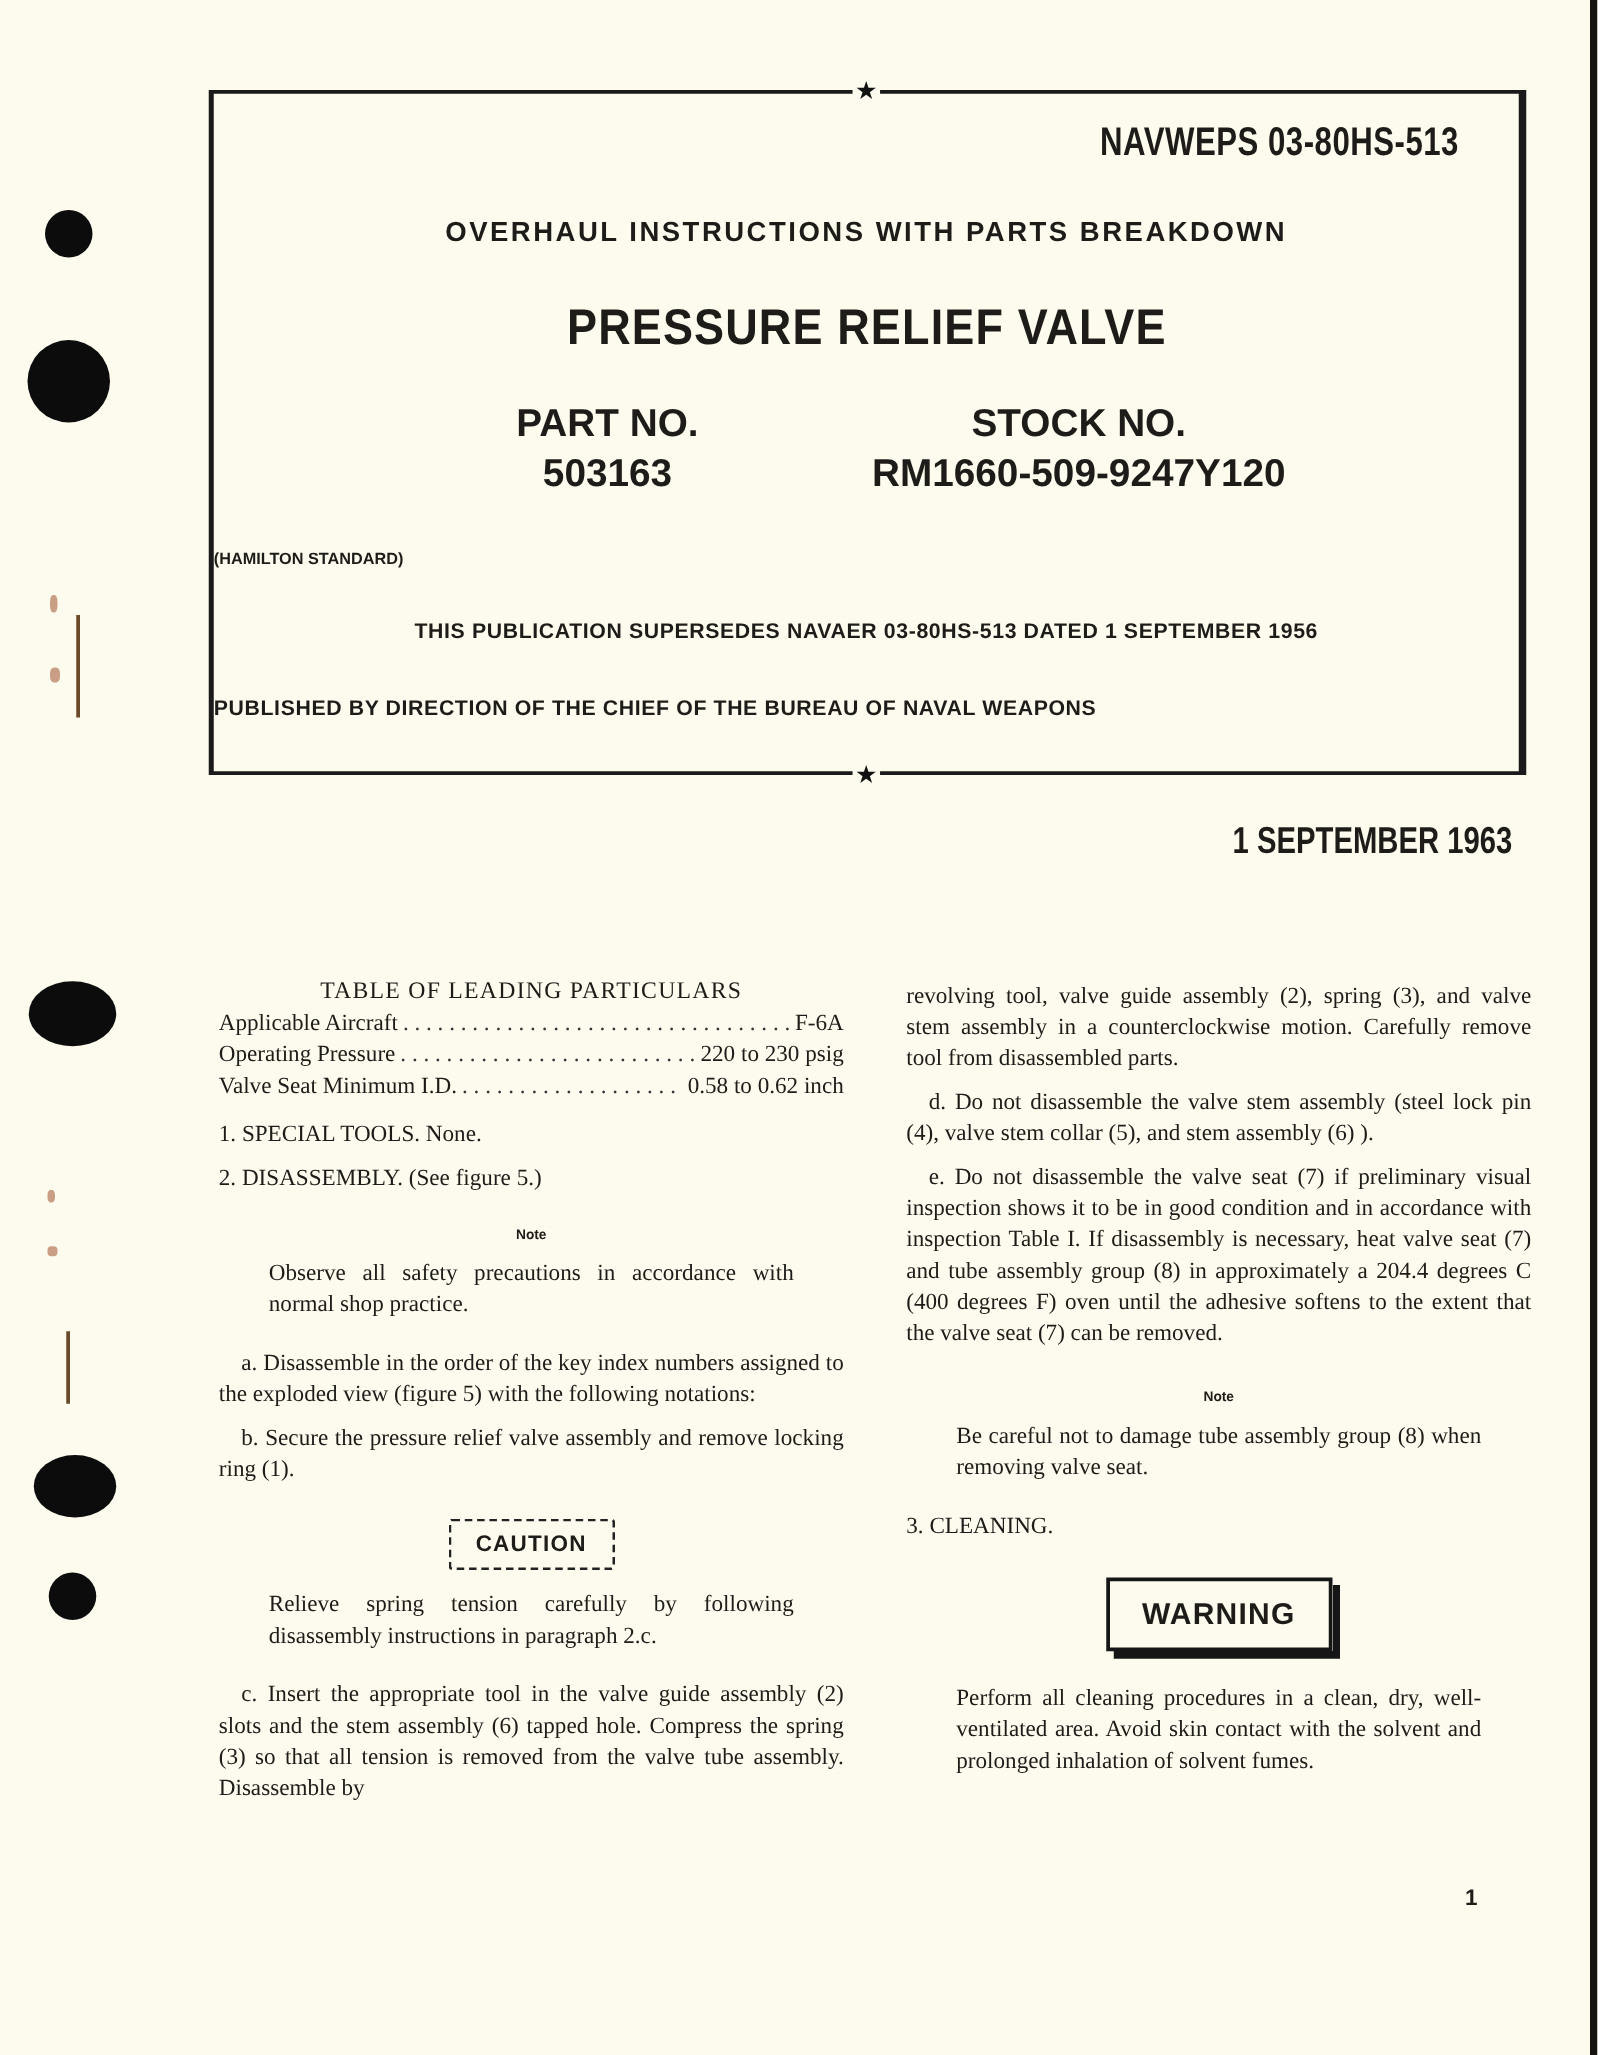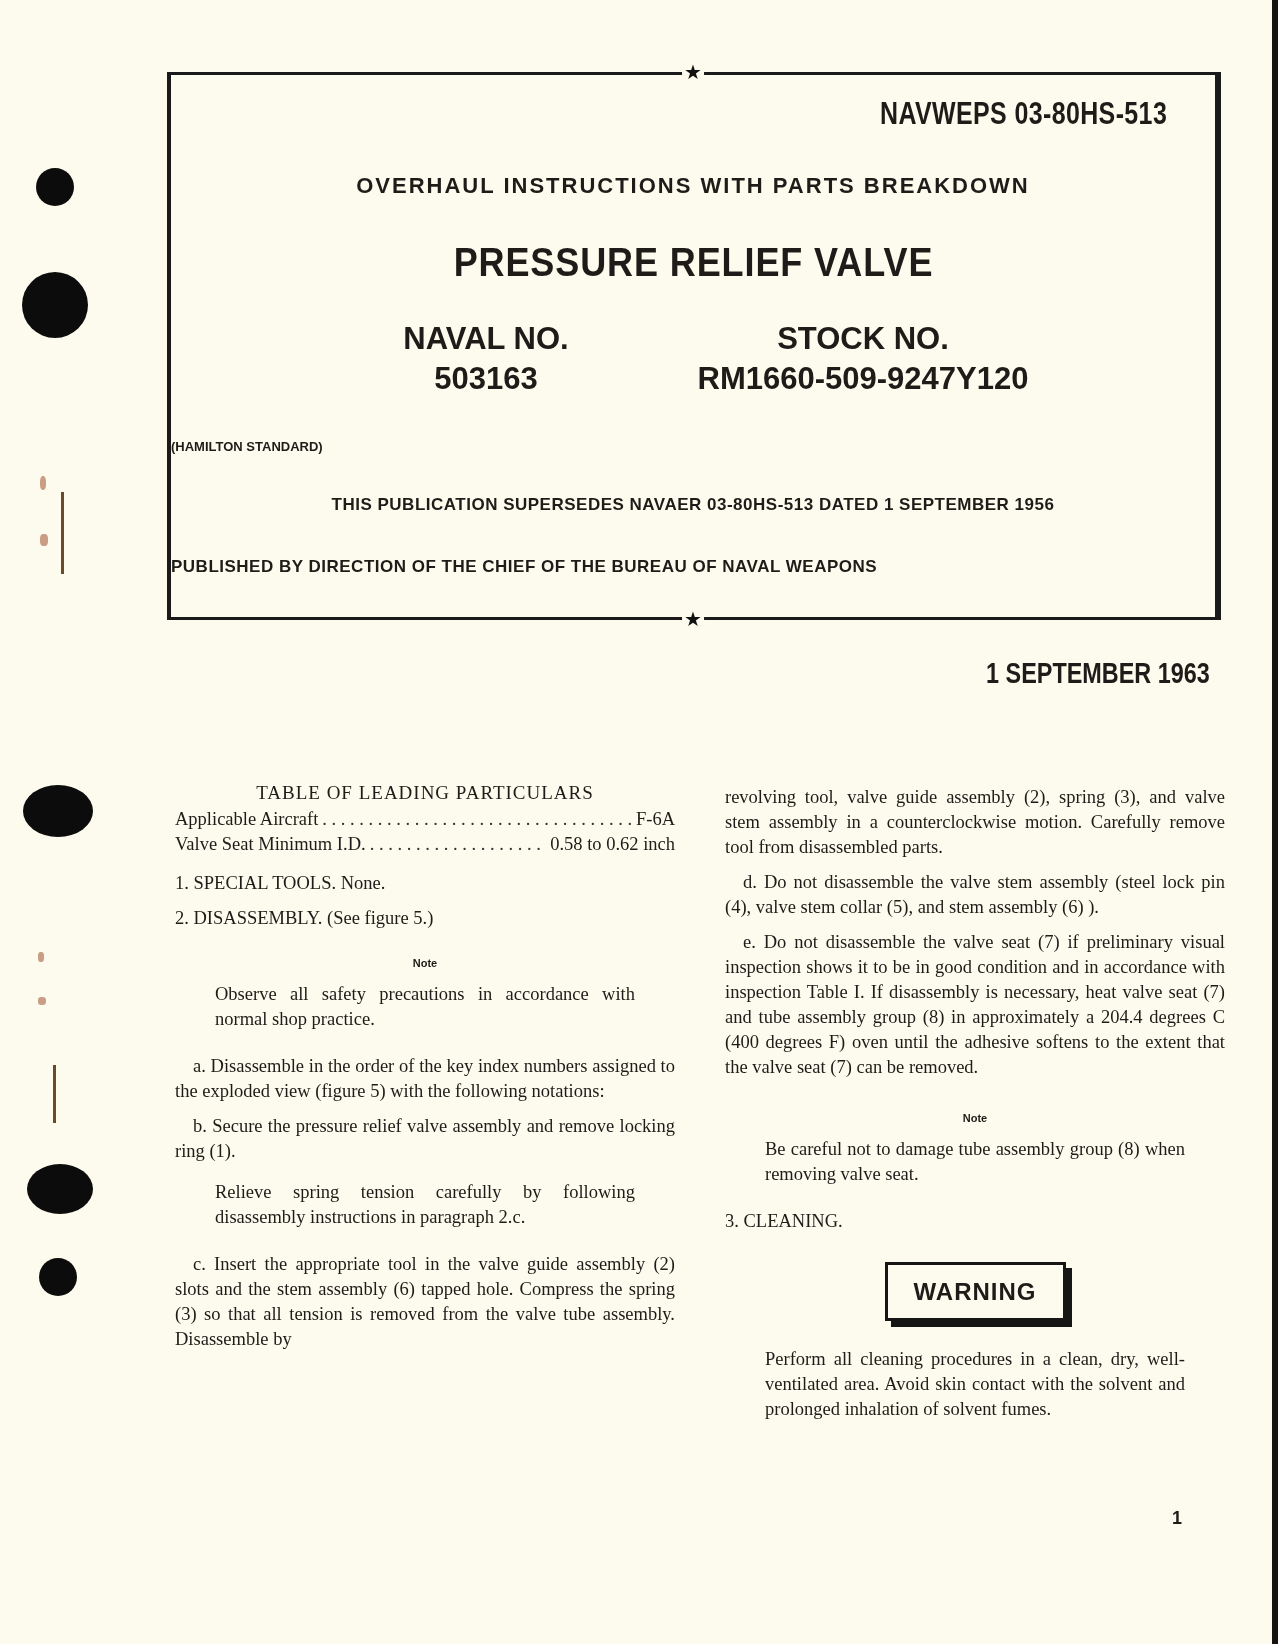--- a/index.html
+++ b/index.html
@@ -118,21 +118,21 @@
   <span class="star bottom">★</span>
 
   <div class="doc-id sans">
     <span class="condensed">NAVWEPS 03-80HS-513</span>
   </div>
   <div class="overhaul sans">OVERHAUL INSTRUCTIONS WITH PARTS BREAKDOWN</div>
   <div class="main-title sans">
     <span>PRESSURE RELIEF VALVE</span>
   </div>
   <div class="part-col sans">
-    <div>NAVAL NO.</div>
+    <div>PART NO.</div>
     <div>503163</div>
   </div>
   <div class="stock-col sans">
     <div>STOCK NO.</div>
     <div>RM1660-509-9247Y120</div>
   </div>
   <div class="manufacturer sans">(HAMILTON STANDARD)</div>
   <div class="supersedes sans">THIS PUBLICATION SUPERSEDES NAVAER 03-80HS-513 DATED 1 SEPTEMBER 1956</div>
   <div class="published sans">PUBLISHED BY DIRECTION OF THE CHIEF OF THE BUREAU OF NAVAL WEAPONS</div>
 </div>
@@ -143,31 +143,39 @@
 
 <div class="col col-left">
   <p class="tlp-title">TABLE OF LEADING PARTICULARS</p>
   <div>
     <div class="tlp-row">
       <span>Applicable Aircraft</span>
       <span class="leader"></span>
       <span>F-6A</span>
     </div>
     <div class="tlp-row">
+      <span>Operating Pressure</span>
+      <span class="leader"></span>
+      <span>220 to 230 psig</span>
+    </div>
+    <div class="tlp-row">
       <span>Valve Seat Minimum I.D.</span>
       <span class="leader"></span>
       <span>0.58 to 0.62 inch</span>
     </div>
   </div>
   <p class="para-head" style="margin-top:14px !important;">1. SPECIAL TOOLS. None.</p>
   <p class="para-head">2. DISASSEMBLY. (See figure 5.)</p>
   <p class="note-title">Note</p>
   <p class="note-body">Observe all safety precautions in accordance with normal shop practice.</p>
   <p class="indent spaced">a. Disassemble in the order of the key index numbers assigned to the exploded view (figure 5) with the following notations:</p>
   <p class="indent small-gap">b. Secure the pressure relief valve assembly and remove locking ring (1).</p>
+  <div class="caution-wrap">
+    <span class="caution-box">CAUTION</span>
+  </div>
   <p class="note-body" style="margin-top:16px !important;">Relieve spring tension carefully by following disassembly instructions in paragraph 2.c.</p>
   <p class="indent spaced">c. Insert the appropriate tool in the valve guide assembly (2) slots and the stem assembly (6) tapped hole. Compress the spring (3) so that all tension is removed from the valve tube assembly. Disassemble by</p>
 </div>
 
 <div class="col col-right">
   <p>revolving tool, valve guide assembly (2), spring (3), and valve stem assembly in a counterclockwise motion. Carefully remove tool from disassembled parts.</p>
   <p class="indent small-gap">d. Do not disassemble the valve stem assembly (steel lock pin (4), valve stem collar (5), and stem assembly (6) ).</p>
   <p class="indent small-gap">e. Do not disassemble the valve seat (7) if preliminary visual inspection shows it to be in good condition and in accordance with inspection Table I. If disassembly is necessary, heat valve seat (7) and tube assembly group (8) in approximately a 204.4 degrees C (400 degrees F) oven until the adhesive softens to the extent that the valve seat (7) can be removed.</p>
   <p class="note-title" style="margin-top:26px !important;">Note</p>
   <p class="note-body">Be careful not to damage tube assembly group (8) when removing valve seat.</p>

